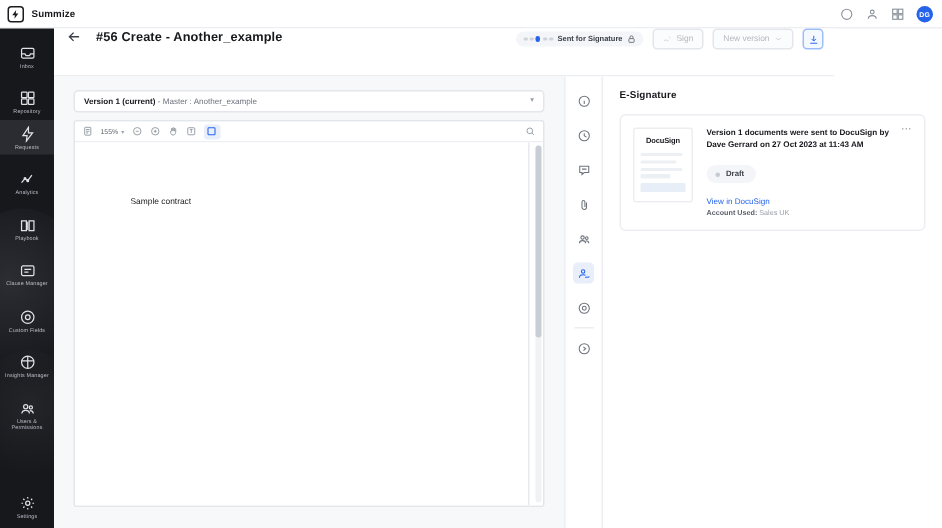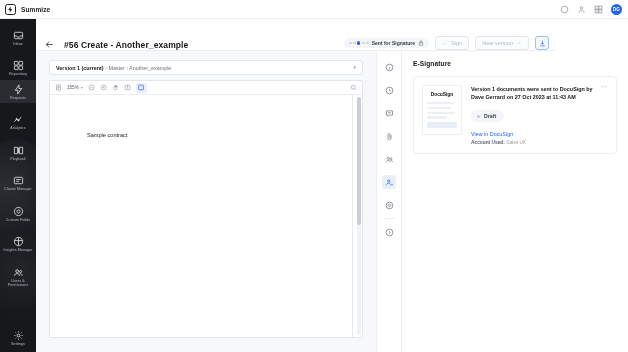--- a/index.html
+++ b/index.html
@@ -68,21 +68,21 @@
   .nav-ico svg { width:100%; height:100%; display:block; }
   .nav-lbl {
     font-size: 3.6px; color: #b9bec6; text-align: center;
     line-height: 1.25; letter-spacing: .1px; max-width: 34px;
   }
   .nav-spacer { height: 7px; }
 
   
   .subheader {
     position: absolute; top: 19px; left: 36px; width: 520px; height: 32px;
-    background: #ffffff; display: flex; align-items: flex-end;
+    background: #ffffff; display: flex; align-items: flex-start;
     border-bottom: 1px solid #eceef1;
   }
   .back-arrow {
     margin-left: 8px; width: 11px; height: 11px; color: #3c4149;
     cursor: pointer; display:block;
   }
   .back-arrow svg { width:100%; height:100%; display:block; }
   .page-title {
     margin-left: 9px; font-size: 8.5px; font-weight: bold; color: #17181c;
     letter-spacing: .1px;

